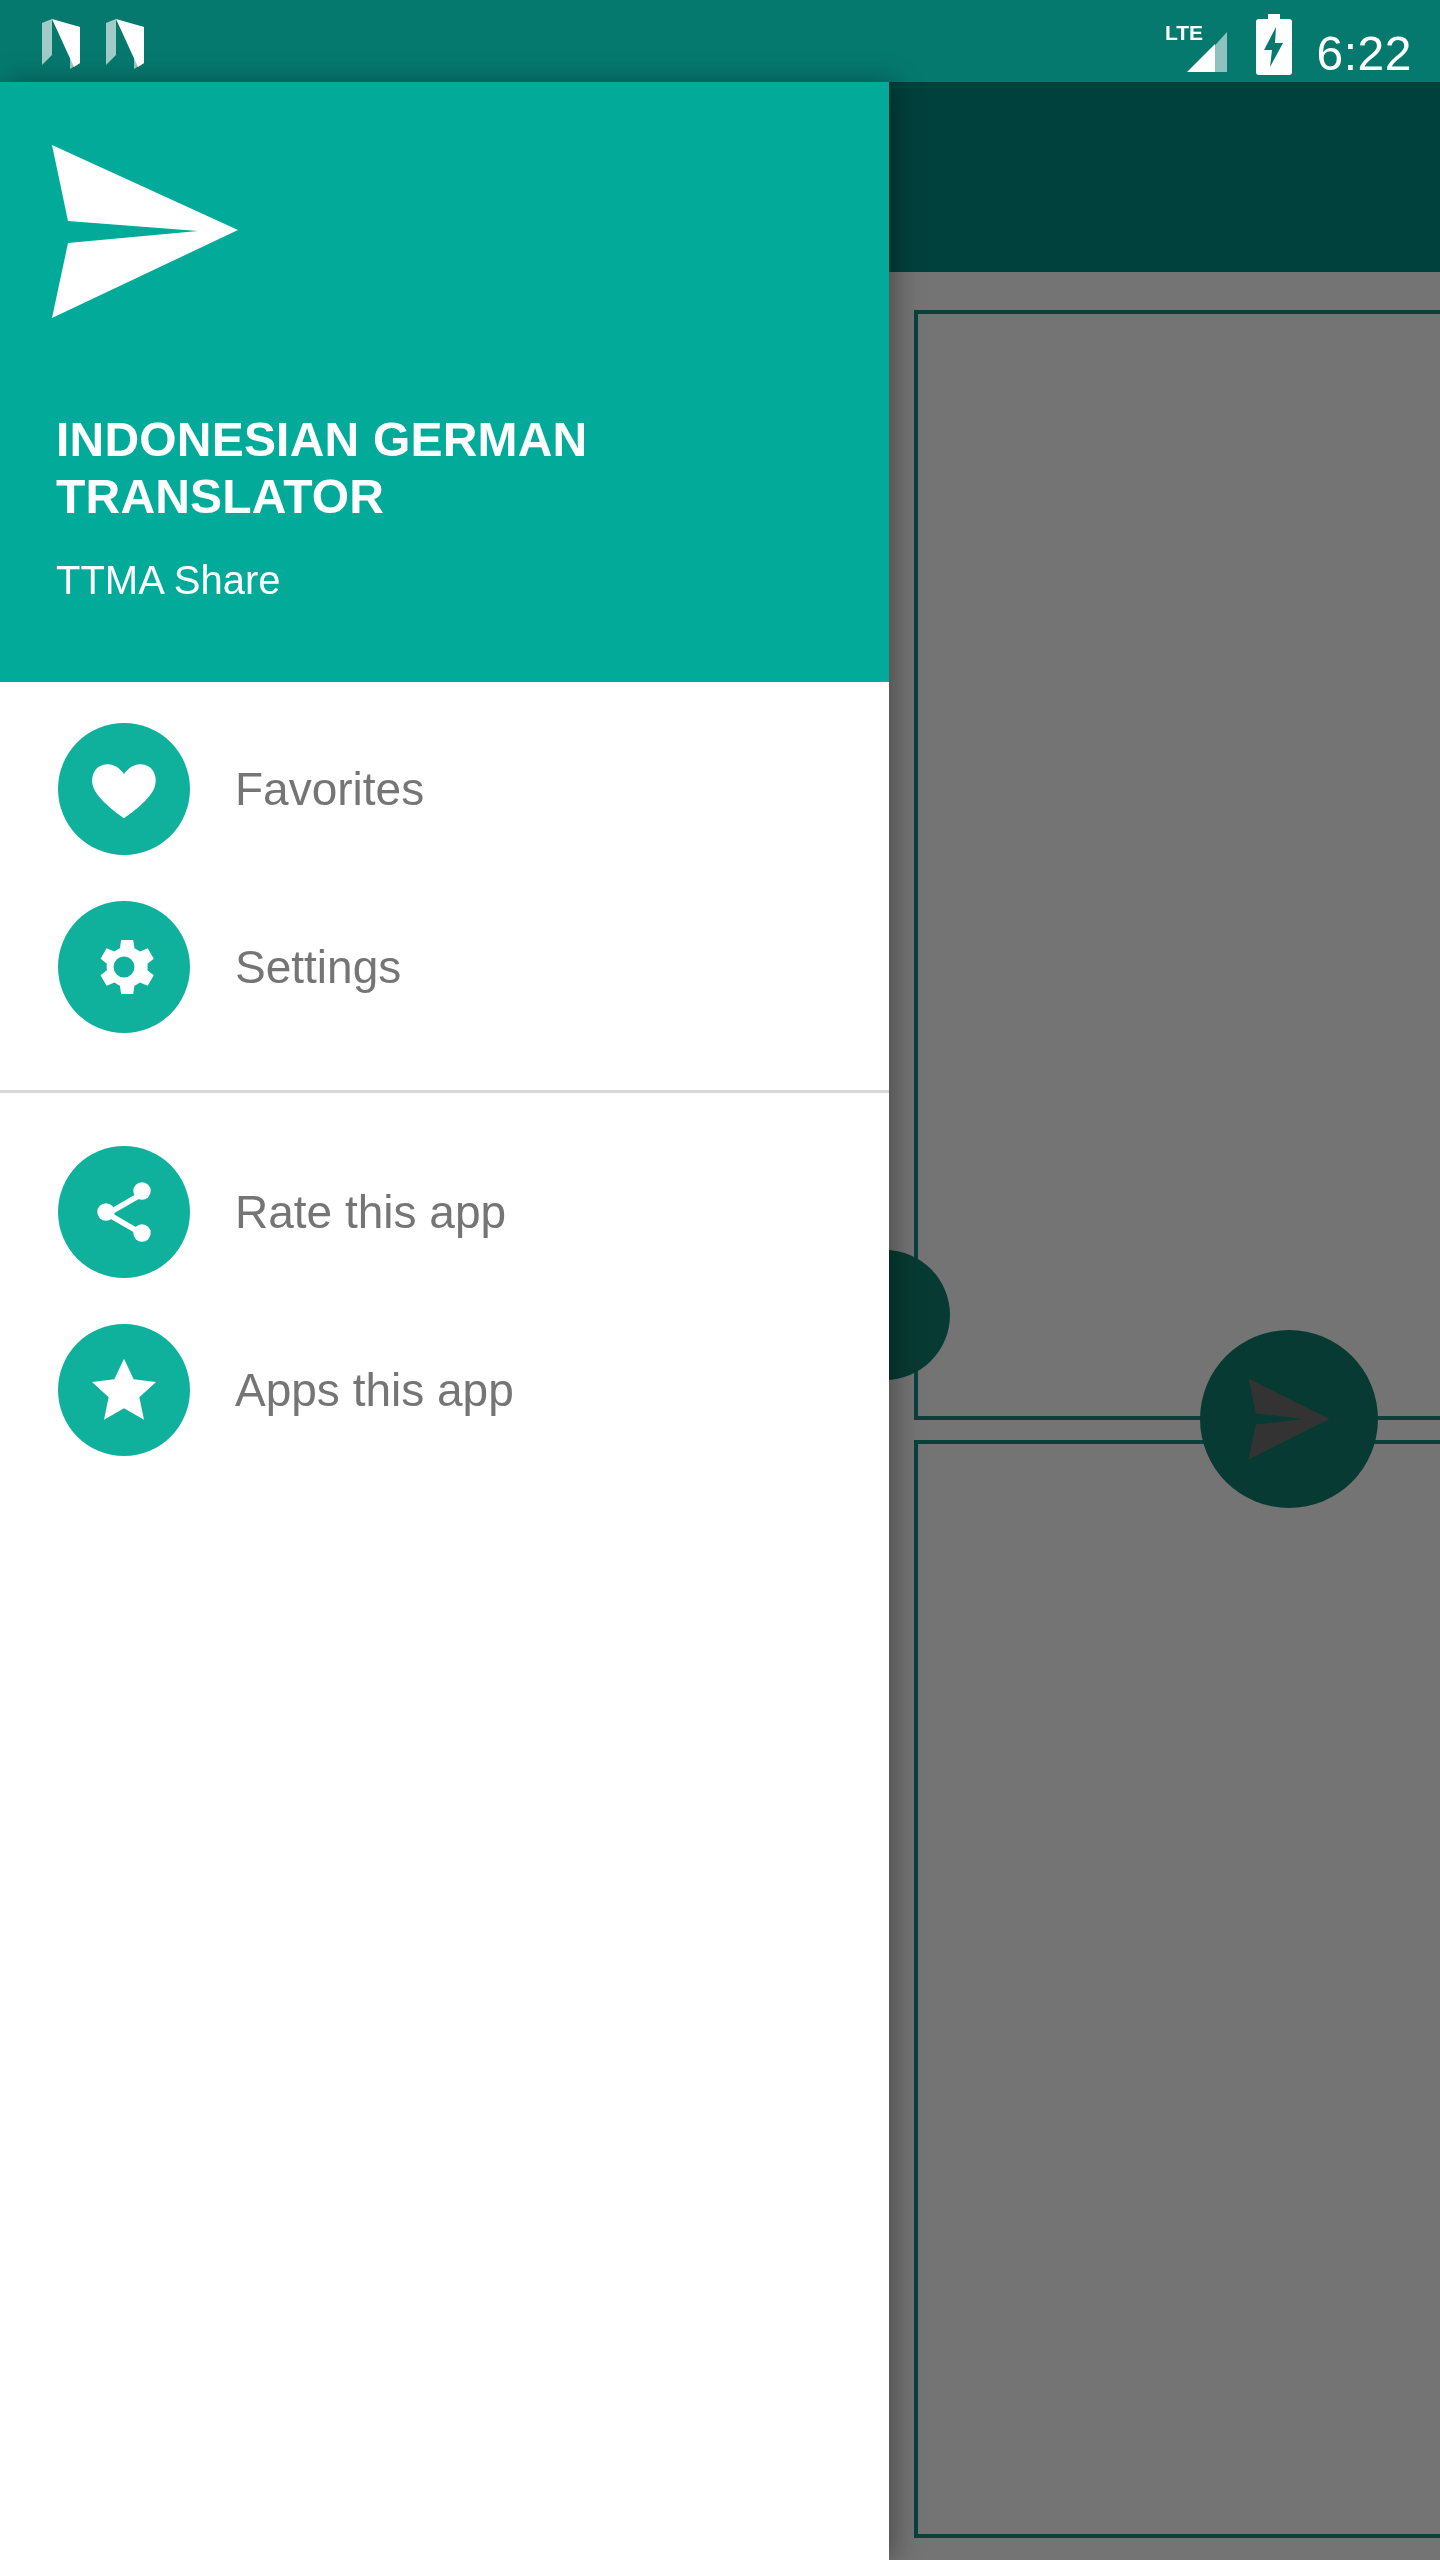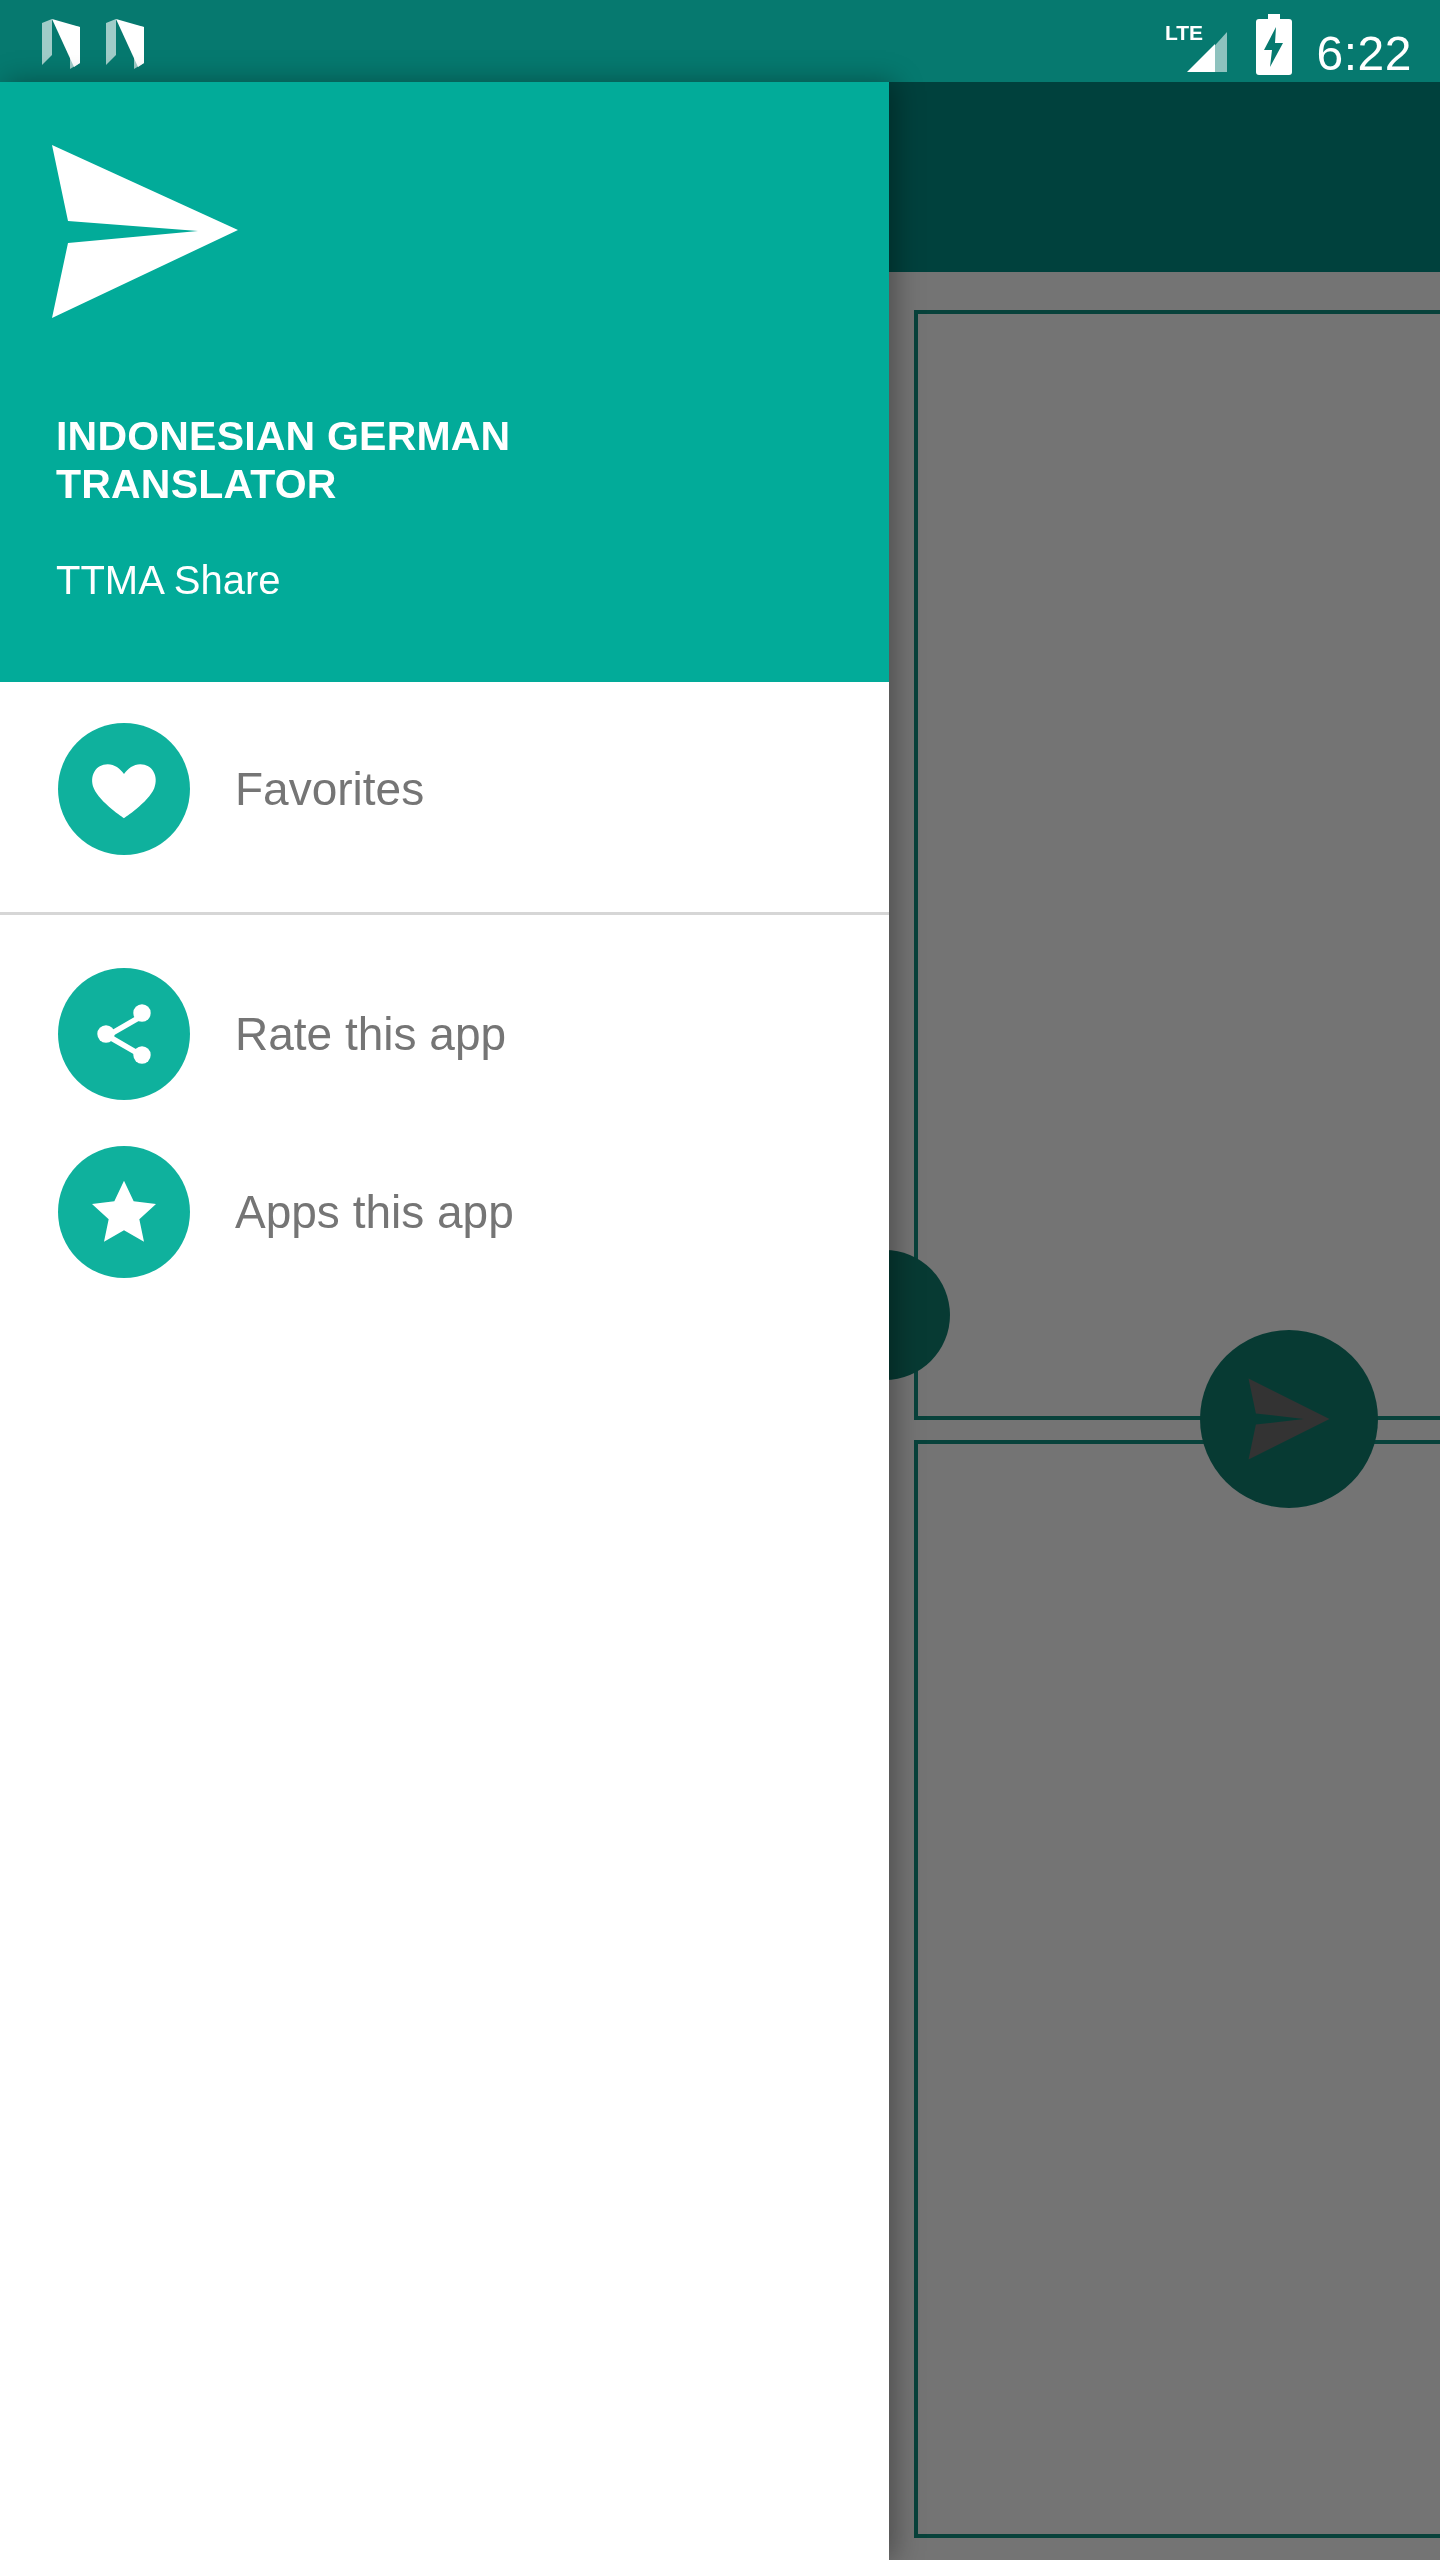--- a/index.html
+++ b/index.html
@@ -116,21 +116,21 @@
     position:absolute;
     left:48px; top:57px;
     width:200px; height:185px;
   }
   #drawer-logo svg { width:200px; height:185px; display:block; }
   #drawer-app-name {
     position:absolute;
     left:56px; top:330px;
     width:620px;
     color:#ffffff;
-    font-size:41px;
+    font-size:48px;
     font-weight:bold;
     line-height:1.18;
     letter-spacing:0.2px;
   }
   #drawer-publisher {
     position:absolute;
     left:56px; top:478px;
     color:#ffffff;
     font-size:40px;
     line-height:1;
@@ -248,20 +248,28 @@
       <div class="drawer-item">
         <span class="drawer-item-icon">
           <svg width="78" height="78" viewBox="0 0 24 24" aria-hidden="true">
             <path d="M12 21s-7.5-4.9-9.3-9.2C1.2 8 3.3 4.4 7 4.4c2.1 0 3.8 1.3 5 3 1.2-1.7 2.9-3 5-3 3.7 0 5.8 3.6 4.3 7.4C19.5 16.1 12 21 12 21z" fill="#ffffff"></path>
           </svg>
         </span>
         <span class="drawer-item-label">Favorites</span>
       </div>
 
 
+      <div class="drawer-item">
+        <span class="drawer-item-icon">
+          <svg width="76" height="76" viewBox="0 0 24 24" aria-hidden="true">
+            <path d="M19.4 13a7.8 7.8 0 0 0 0-2l2-1.6-1.9-3.3-2.5 1a7.6 7.6 0 0 0-1.7-1l-.4-2.6h-3.8l-.4 2.6c-.6.25-1.2.6-1.7 1l-2.5-1-1.9 3.3L6.6 11a7.8 7.8 0 0 0 0 2l-2 1.6 1.9 3.3 2.5-1c.5.4 1.1.75 1.7 1l.4 2.6h3.8l.4-2.6c.6-.25 1.2-.6 1.7-1l2.5 1 1.9-3.3zM12 15.3A3.3 3.3 0 1 1 12 8.7a3.3 3.3 0 0 1 0 6.6z" fill="#ffffff"></path>
+          </svg>
+        </span>
+        <span class="drawer-item-label">Settings</span>
+      </div>
 
       <div id="drawer-divider"></div>
 
       <div class="drawer-item">
         <span class="drawer-item-icon">
           <svg width="72" height="72" viewBox="0 0 24 24" aria-hidden="true">
             <circle cx="18" cy="5" r="2.9" fill="#ffffff"></circle>
             <circle cx="18" cy="19" r="2.9" fill="#ffffff"></circle>
             <circle cx="6" cy="12" r="2.9" fill="#ffffff"></circle>
             <path d="M7.6 10.9l9-5.2.9 1.6-9 5.2zM8.5 12.7l9 5.2-.9 1.6-9-5.2z" fill="#ffffff"></path>

